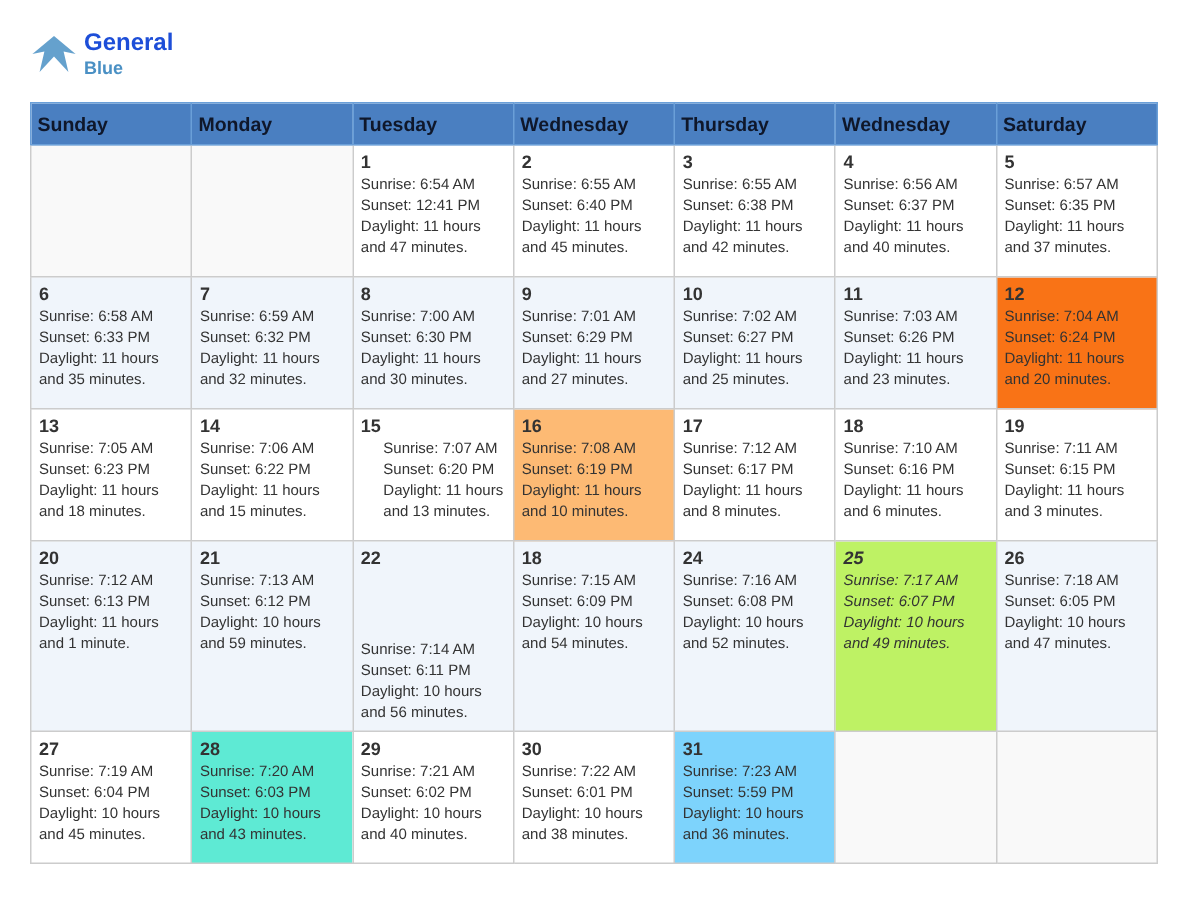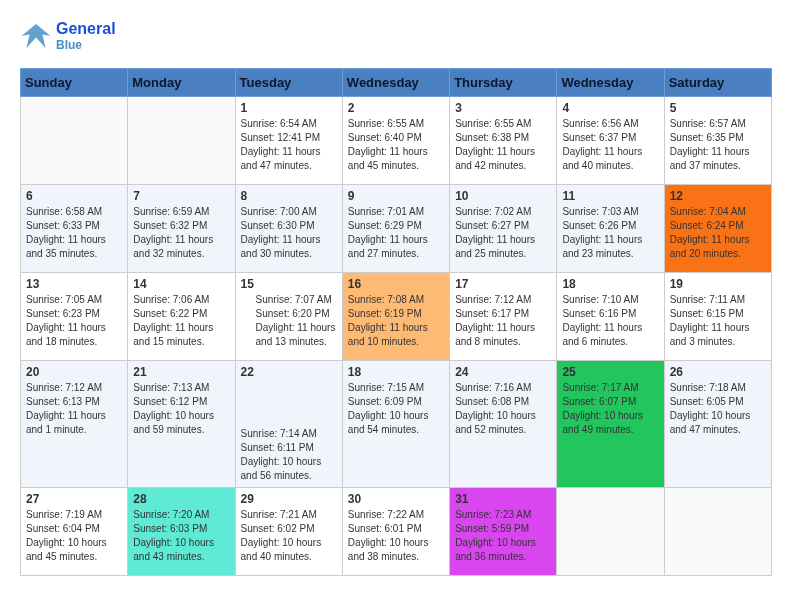--- a/index.html
+++ b/index.html
@@ -259,21 +259,21 @@
           <div class="day-info" style="white-space: pre-line;">Sunrise: 7:15 AM
 Sunset: 6:09 PM
 Daylight: 10 hours and 54 minutes.</div>
         </td>
         <td style="background: rgb(240, 245, 251);">
           <span class="day-num">24</span>
           <div class="day-info" style="white-space: pre-line;">Sunrise: 7:16 AM
 Sunset: 6:08 PM
 Daylight: 10 hours and 52 minutes.</div>
         </td>
-        <td style="background: #22c55e;">
+        <td style="background: #bef264; font-style: italic;">
           <span class="day-num">25</span>
           <div class="day-info" style="white-space: pre-line;">Sunrise: 7:17 AM
 Sunset: 6:07 PM
 Daylight: 10 hours and 49 minutes.</div>
         </td>
         <td style="background: rgb(240, 245, 251);">
           <span class="day-num">26</span>
           <div class="day-info" style="white-space: pre-line;">Sunrise: 7:18 AM
 Sunset: 6:05 PM
 Daylight: 10 hours and 47 minutes.</div>
@@ -297,21 +297,21 @@
           <div class="day-info" style="white-space: pre-line;">Sunrise: 7:21 AM
 Sunset: 6:02 PM
 Daylight: 10 hours and 40 minutes.</div>
         </td>
         <td style="background: rgb(255, 255, 255);">
           <span class="day-num">30</span>
           <div class="day-info" style="white-space: pre-line;">Sunrise: 7:22 AM
 Sunset: 6:01 PM
 Daylight: 10 hours and 38 minutes.</div>
         </td>
-        <td style="background: #d946ef;">
+        <td style="background: #7dd3fc;">
           <span class="day-num">31</span>
           <div class="day-info" style="white-space: pre-line;">Sunrise: 7:23 AM
 Sunset: 5:59 PM
 Daylight: 10 hours and 36 minutes.</div>
         </td>
         <td class="empty-cell" style="background: rgb(250, 250, 250);"></td>
         <td class="empty-cell" style="background: rgb(250, 250, 250);"></td>
       </tr>
     </tbody>
 </table>

